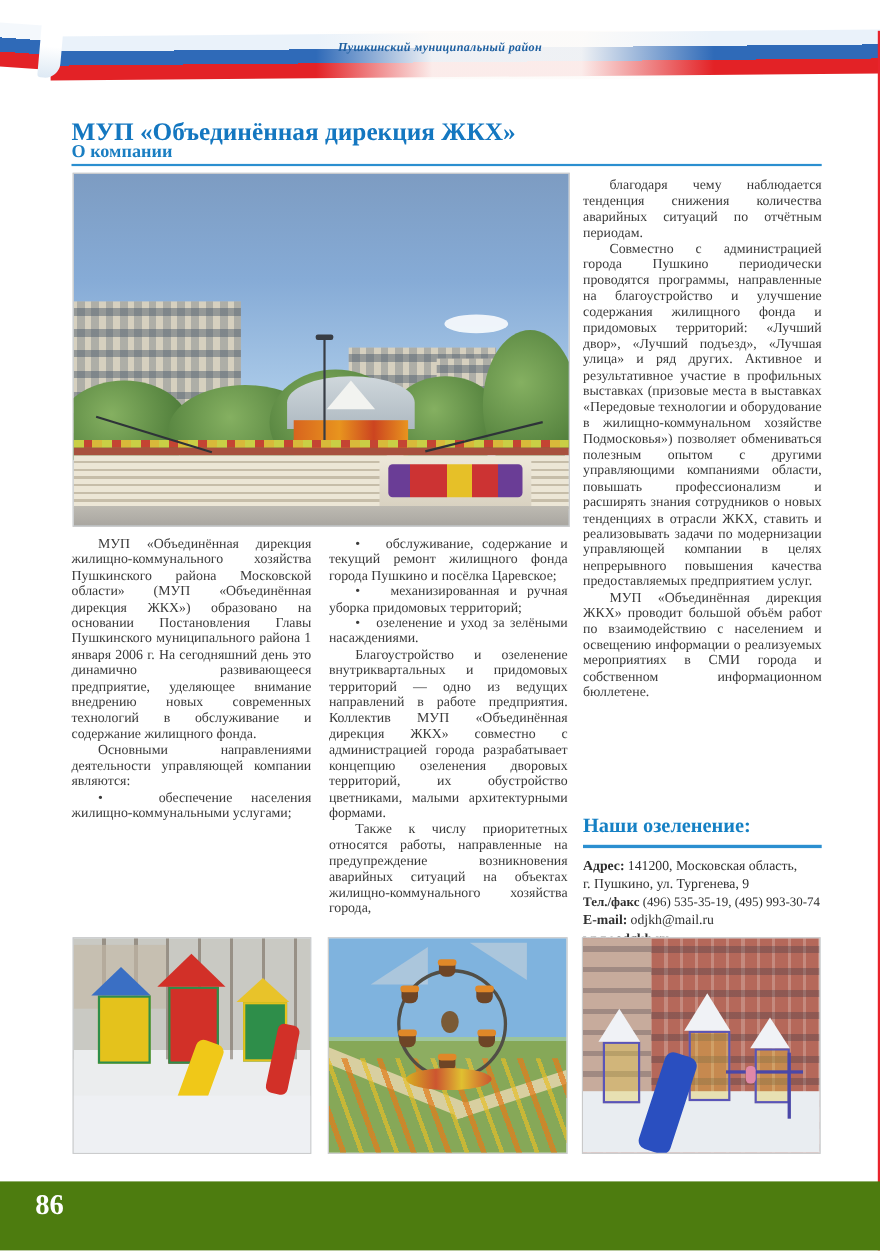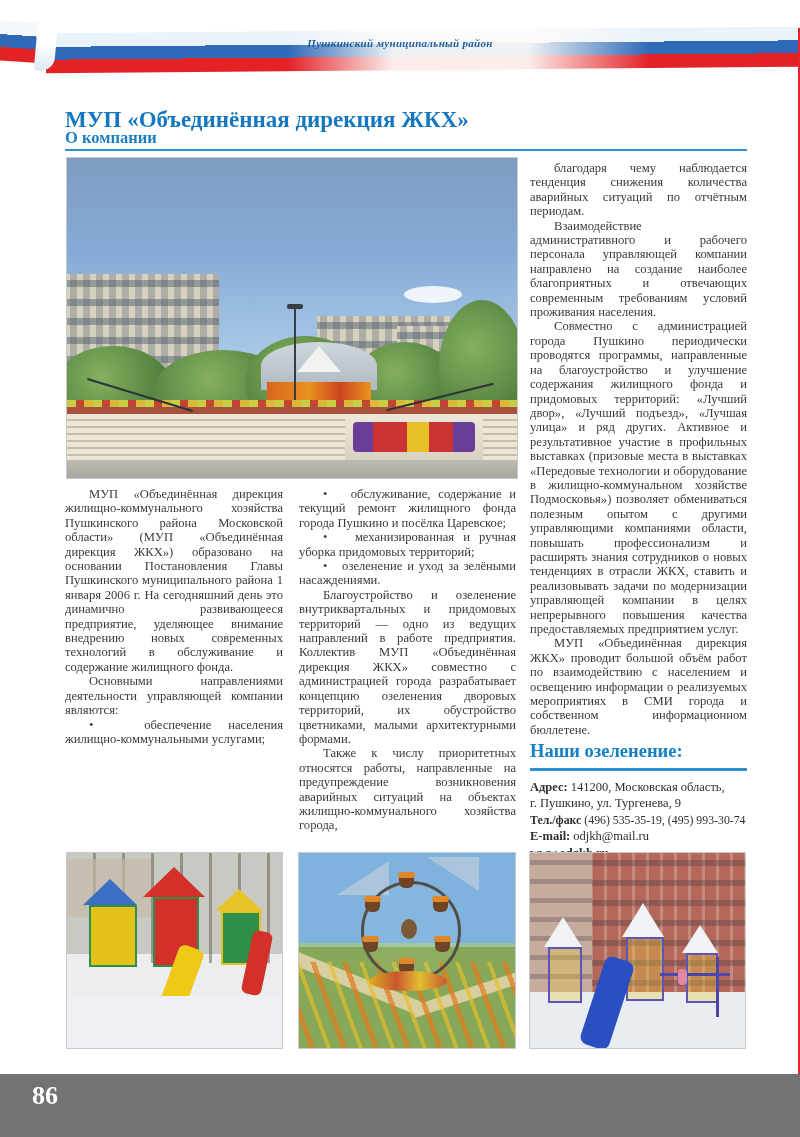--- a/index.html
+++ b/index.html
@@ -139,21 +139,21 @@
   .p3-frame{border:2px solid #5a55b8;background:rgba(230,200,60,.35);}
   .p3-t1{left:18px;top:94px;width:30px;height:52px;}
   .p3-t2{left:96px;top:84px;width:34px;height:60px;}
   .p3-t3{left:156px;top:100px;width:28px;height:46px;}
   .p3-slide{left:62px;top:104px;width:30px;height:92px;background:#2a4fc0;border-radius:8px;transform:rotate(18deg);}
   .p3-rail{left:130px;top:120px;width:70px;height:2.5px;background:#4a47a8;}
   .p3-rail2{left:186px;top:104px;width:2.5px;height:60px;background:#4a47a8;}
   .p3-child{left:148px;top:116px;width:9px;height:16px;background:#e088a8;border-radius:4px;}
 
   
-  .footer-bar{position:absolute;left:0;top:1074px;width:800px;height:63px;background:#737373;}
+  .footer-bar{position:absolute;left:0;top:1074px;width:800px;height:63px;background:#4d7c0f;}
   .page-number{position:absolute;left:32px;top:7px;color:#ffffff;font-size:26px;font-weight:bold;}
 </style>
 </head>
 <body>
 
 <div class="page">
 
   <div class="ribbon">
     <div class="ribbon-main"></div>
     <div class="ribbon-fade"></div>
@@ -202,21 +202,20 @@
   <div class="col col2">
     <p>•&nbsp;&nbsp;&nbsp;обслуживание, содержание и текущий ремонт жилищного фонда города Пушкино и посёлка Царевское;</p>
     <p>•&nbsp;&nbsp;&nbsp;механизированная и ручная уборка придомовых территорий;</p>
     <p>•&nbsp;&nbsp;&nbsp;озеленение и уход за зелёными насаждениями.</p>
     <p>Благоустройство и озеленение внутриквартальных и придомовых территорий — одно из ведущих направлений в работе предприятия. Коллектив МУП «Объединённая дирекция ЖКХ» совместно с администрацией города разрабатывает концепцию озеленения дворовых территорий, их обустройство цветниками, малыми архитектурными формами.</p>
     <p>Также к числу приоритетных относятся работы, направленные на предупреждение возникновения аварийных ситуаций на объектах жилищно-коммунального хозяйства города,</p>
   </div>
 
   <div class="col col3">
     <p>благодаря чему наблюдается тенденция снижения количества аварийных ситуаций по отчётным периодам.</p>
-    <p>Взаимодействие административного и рабочего персонала управляющей компании направлено на создание наиболее благоприятных и отвечающих современным требованиям условий проживания населения.</p>
     <p>Совместно с администрацией города Пушкино периодически проводятся программы, направленные на благоустройство и улучшение содержания жилищного фонда и придомовых территорий: «Лучший двор», «Лучший подъезд», «Лучшая улица» и ряд других. Активное и результативное участие в профильных выставках (призовые места в выставках «Передовые технологии и оборудование в жилищно-коммунальном хозяйстве Подмосковья») позволяет обмениваться полезным опытом с другими управляющими компаниями области, повышать профессионализм и расширять знания сотрудников о новых тенденциях в отрасли ЖКХ, ставить и реализовывать задачи по модернизации управляющей компании в целях непрерывного повышения качества предоставляемых предприятием услуг.</p>
     <p>МУП «Объединённая дирекция ЖКХ» проводит большой объём работ по взаимодействию с населением и освещению информации о реализуемых мероприятиях в СМИ города и собственном информационном бюллетене.</p>
   </div>
 
   <div class="contacts">
     <p class="contacts-heading">Наши озеленение:</p>
     <div class="contacts-rule"></div>
     <div class="contact-line">
       <span class="lbl">Адрес:</span><span>141200, Московская область,</span>
     </div>

